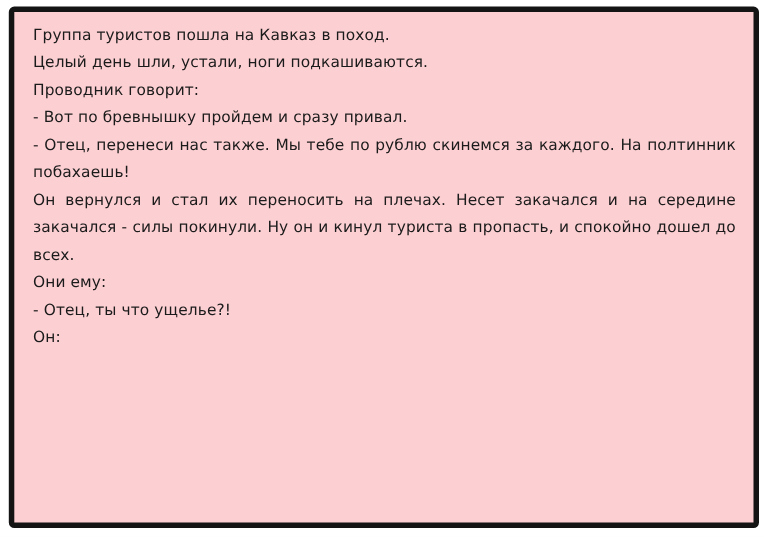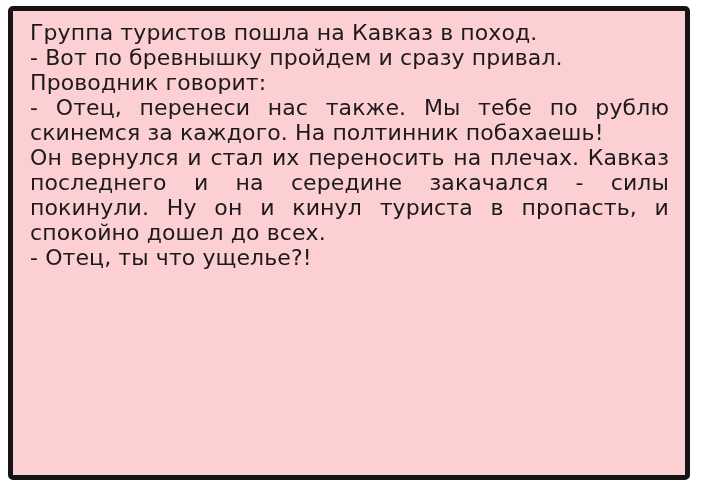--- a/index.html
+++ b/index.html
@@ -23,31 +23,34 @@
     box-sizing: border-box;
     background: #fccfd2;
     border: 5px solid #141414;
     border-radius: 5px;
     padding: 9px 16px 8px 17px;
     overflow: hidden;
   }
   .joke-card p {
     margin: 0;
     padding: 0;
-    font-size: 22px;
+    font-size: 14px;
     line-height: 25px;
     font-weight: 500;
     letter-spacing: 0.1px;
     color: #1b1b1b;
     text-align: justify;
   }
 </style>
 </head>
 <body>
 
 <div class="joke-card">
   <p>Группа туристов пошла на Кавказ в поход.</p>
+  <p>Целый день шли, устали, ноги подкашиваются.</p>
+  <p>Проводник говорит:</p>
   <p>- Вот по бревнышку пройдем и сразу привал.</p>
-  <p>Проводник говорит:</p>
   <p>- Отец,  перенеси  нас  также.  Мы  тебе  по  рублю  скинемся за  каждого.  На  полтинник  побахаешь!</p>
-  <p>Он вернулся и стал их переносить на плечах.  Кавказ последнего и на середине закачался - силы покинули. Ну он и кинул туриста в пропасть, и спокойно дошел до всех.</p>
+  <p>Он вернулся и стал их переносить на плечах.  Несет закачался и на середине закачался - силы покинули. Ну он и кинул туриста в пропасть, и спокойно дошел до всех.</p>
+  <p>Они ему:</p>
   <p>- Отец, ты что ущелье?!</p>
+  <p>Он:</p>
 </div>
 
 </body></html>

